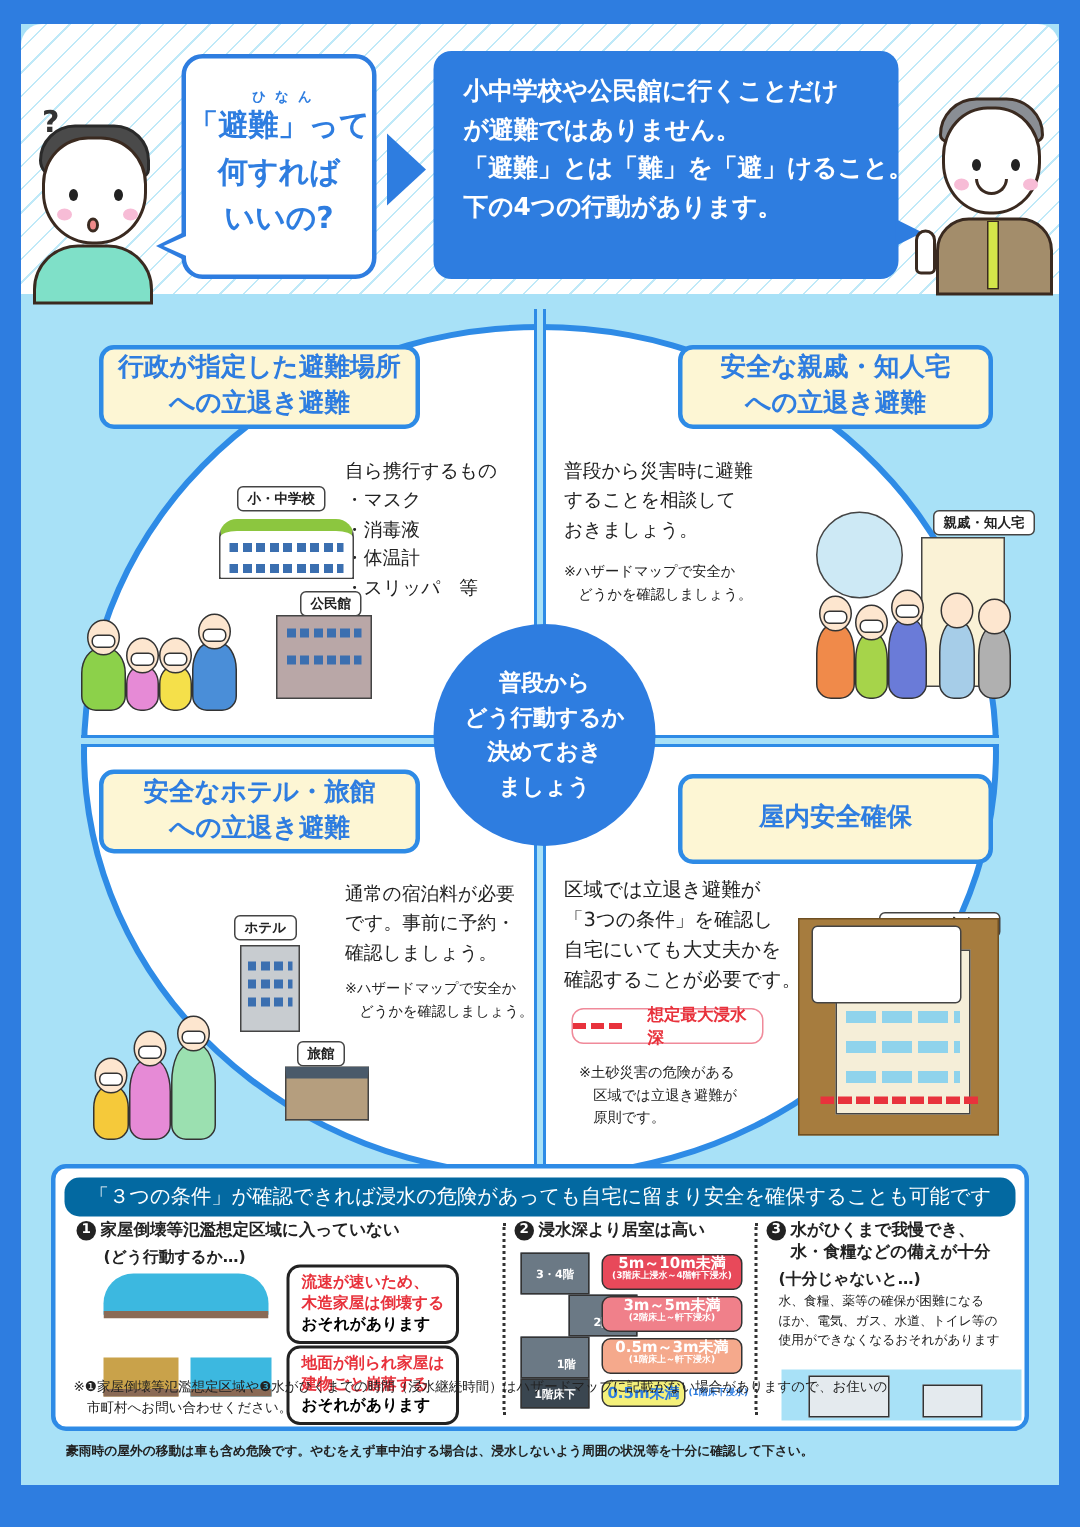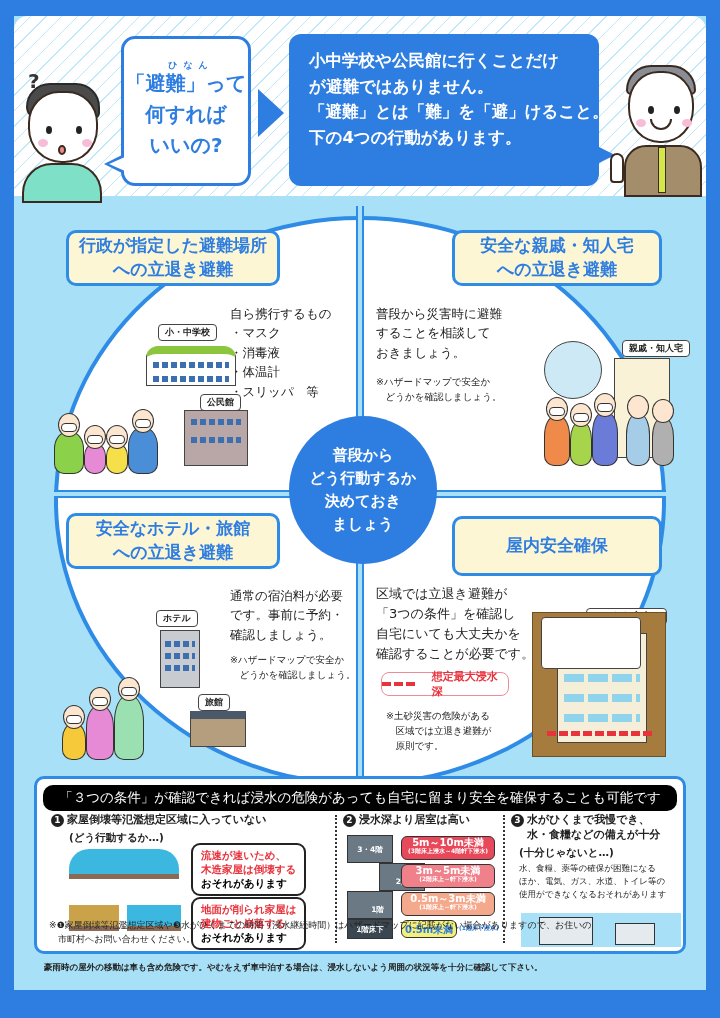--- a/index.html
+++ b/index.html
@@ -111,21 +111,21 @@
   .legend-dash { width: 34px; height: 4px; background: repeating-linear-gradient(90deg, #e8323c 0 9px, transparent 9px 12px); }
   .flood-img { position: absolute; left: 532px; top: 593px; width: 134px; height: 145px; background: #a67c3e; border: 1px solid #6e4f22; }
 
   
   .cond-panel {
     position: absolute; left: 20px; top: 775px; width: 652px; height: 180px;
     background: #fff; border: 3px solid #2e8be6; border-radius: 10px;
   }
   .cond-banner {
     position: absolute; left: 6px; top: 6px; width: 634px; height: 26px;
-    background: #000000; border-radius: 10px; color: #fff; font-size: 13.5px;
+    background: #0369a1; border-radius: 10px; color: #fff; font-size: 13.5px;
     display: flex; align-items: center; justify-content: center; white-space: nowrap;
   }
   .cond-col { position: absolute; top: 34px; height: 134px; }
   .cond-sep { position: absolute; top: 36px; width: 0; height: 128px; border-left: 2px dotted #333; }
   .cond-head { font-weight: bold; font-size: 11px; color: #222; white-space: nowrap; display: flex; align-items: flex-start; gap: 3px; line-height: 1.35; }
   .num-circle { display: inline-flex; width: 13px; height: 13px; border-radius: 50%; background: #222; color: #fff; font-size: 9px; align-items: center; justify-content: center; flex: 0 0 13px; margin-top: 1px; }
   .sub-head { font-weight: bold; font-size: 10.5px; color: #222; white-space: nowrap; }
   .warn-bubble {
     position: absolute; border: 2px solid #222; border-radius: 9px; background: #fff;
     font-weight: bold; font-size: 10.5px; line-height: 1.35; padding: 3px 8px; white-space: nowrap;

